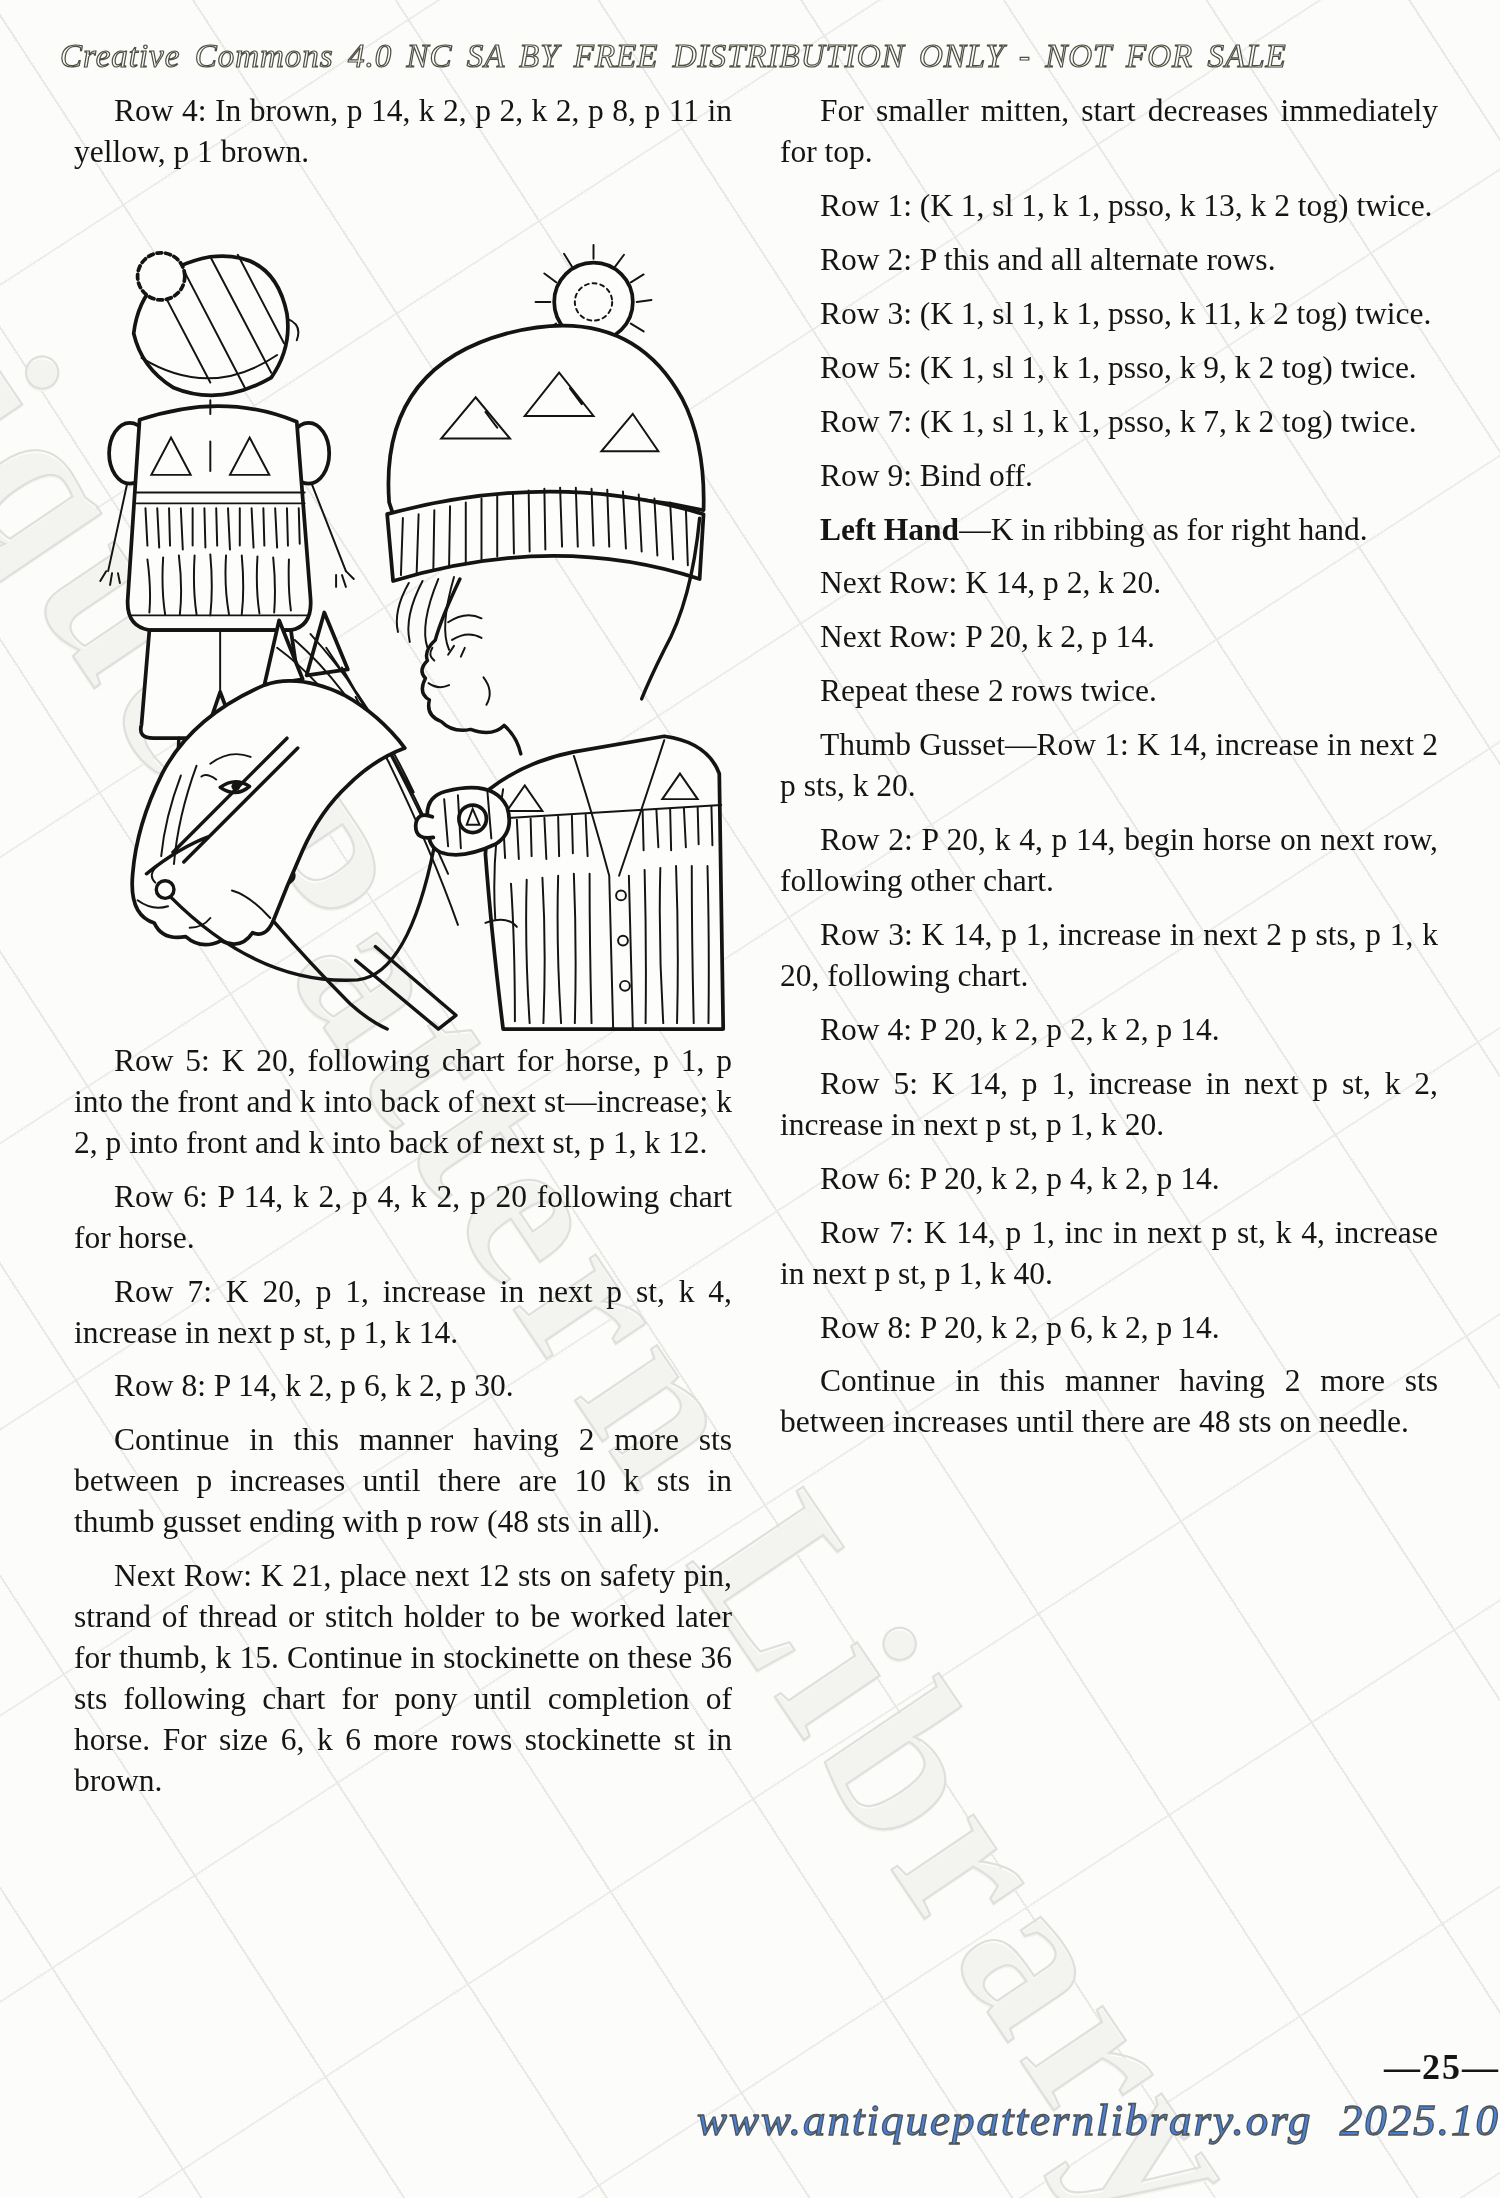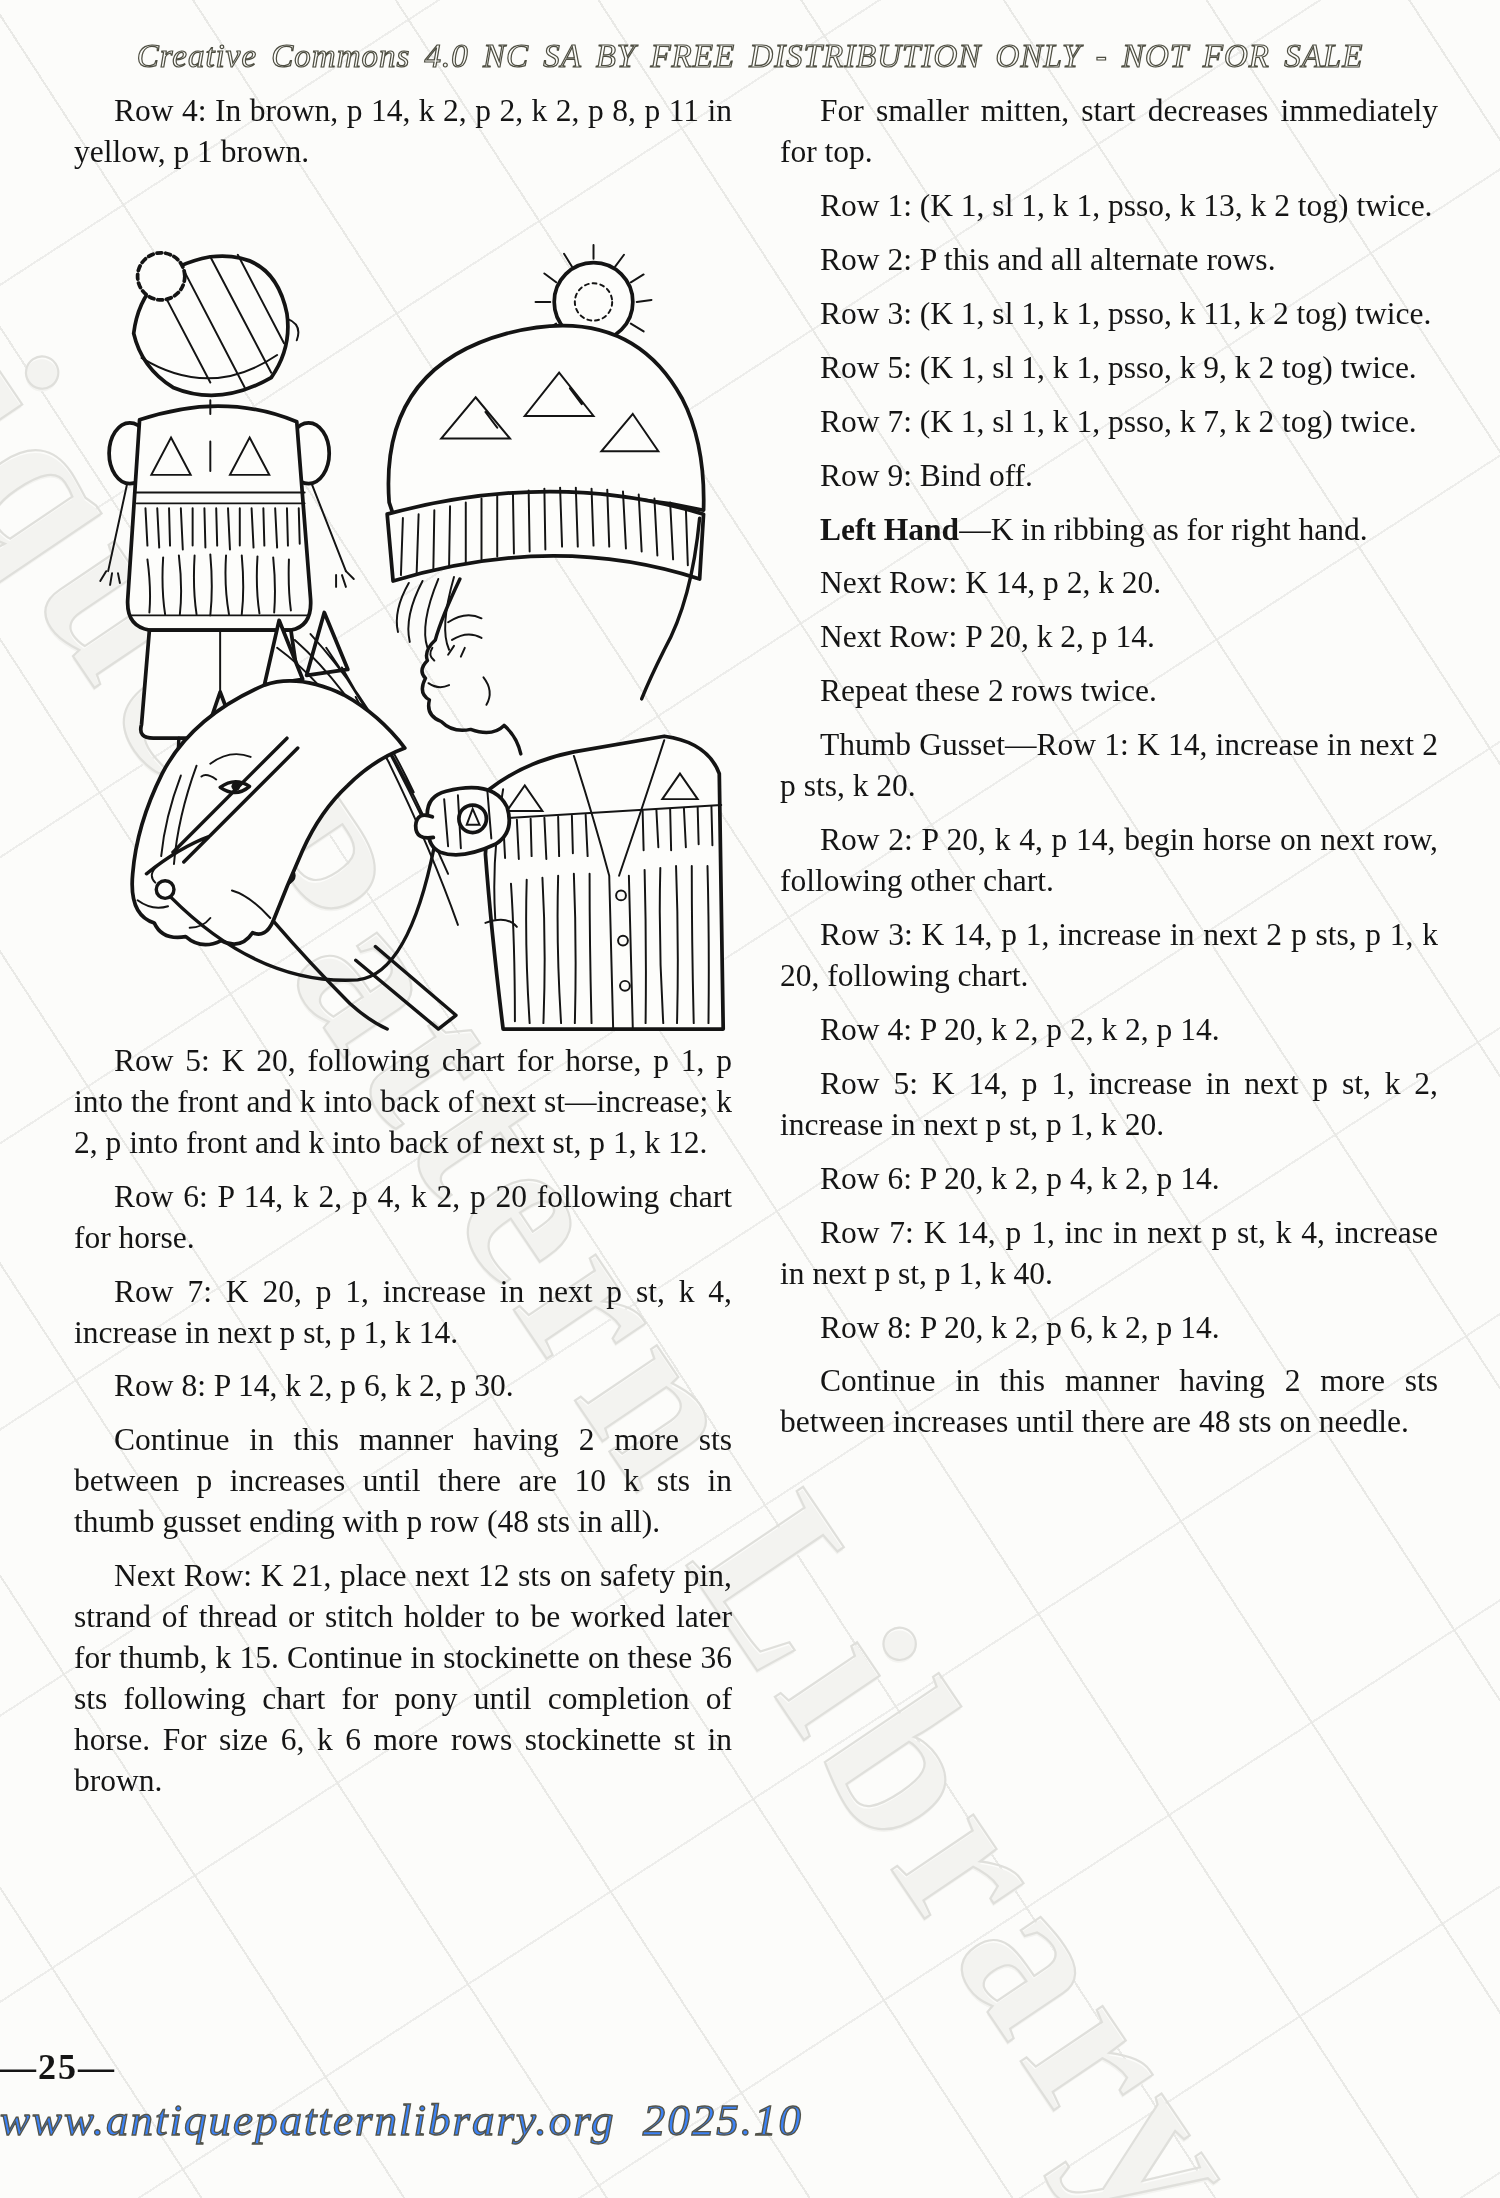--- a/index.html
+++ b/index.html
@@ -18,38 +18,38 @@
   
   .wm-text{
     position:absolute;top:-10px;left:-140px;z-index:0;pointer-events:none;
     font-size:215px;font-weight:bold;letter-spacing:14px;white-space:nowrap;
     transform:rotate(56deg);transform-origin:0 0;
     color:transparent;-webkit-text-stroke:2.2px #dfdfdb;
     text-shadow:2px 2px 0 #f3f3f0;
   }
   .content{position:relative;z-index:1;}
   .banner{
-    margin:38px 60px 16px;text-align:center;
+    margin:38px 60px 16px;
     font-style:italic;font-size:33px;letter-spacing:1px;word-spacing:5px;
     color:#fcfcf9;-webkit-text-stroke:1.2px #4e4e42;
     text-shadow:0 0 1px rgba(78,78,66,.4);
   }
   .columns{
     display:grid;grid-template-columns:1fr 1fr;column-gap:36px;
     padding:0 62px;align-items:start;
   }
   .col{font-size:31.5px;line-height:1.3;text-align:justify;}
   .para{margin:0 0 13px 12px;text-indent:40px;}
   .para .lead{font-weight:bold;}
   .figure{
     margin:6px 0 10px 0;width:100%;height:845px;
   }
   .figure svg{width:100%;height:100%;display:block;}
   .footer{
-    position:absolute;left:0;right:0;bottom:52px;z-index:1;text-align:left;
+    position:absolute;left:0;right:0;bottom:52px;z-index:1;text-align:right;
   }
   .pagenum{
     font-size:36px;font-weight:bold;letter-spacing:2px;margin-bottom:6px;
   }
   .credit{
     font-style:italic;font-size:45px;letter-spacing:2px;word-spacing:14px;
     color:#3b82f6;-webkit-text-stroke:1.35px #54544a;
     text-shadow:0 0 1px rgba(78,78,66,.4);
   }
   .sk{fill:none;stroke:#141414;stroke-width:3.5;stroke-linecap:round;stroke-linejoin:round;}

